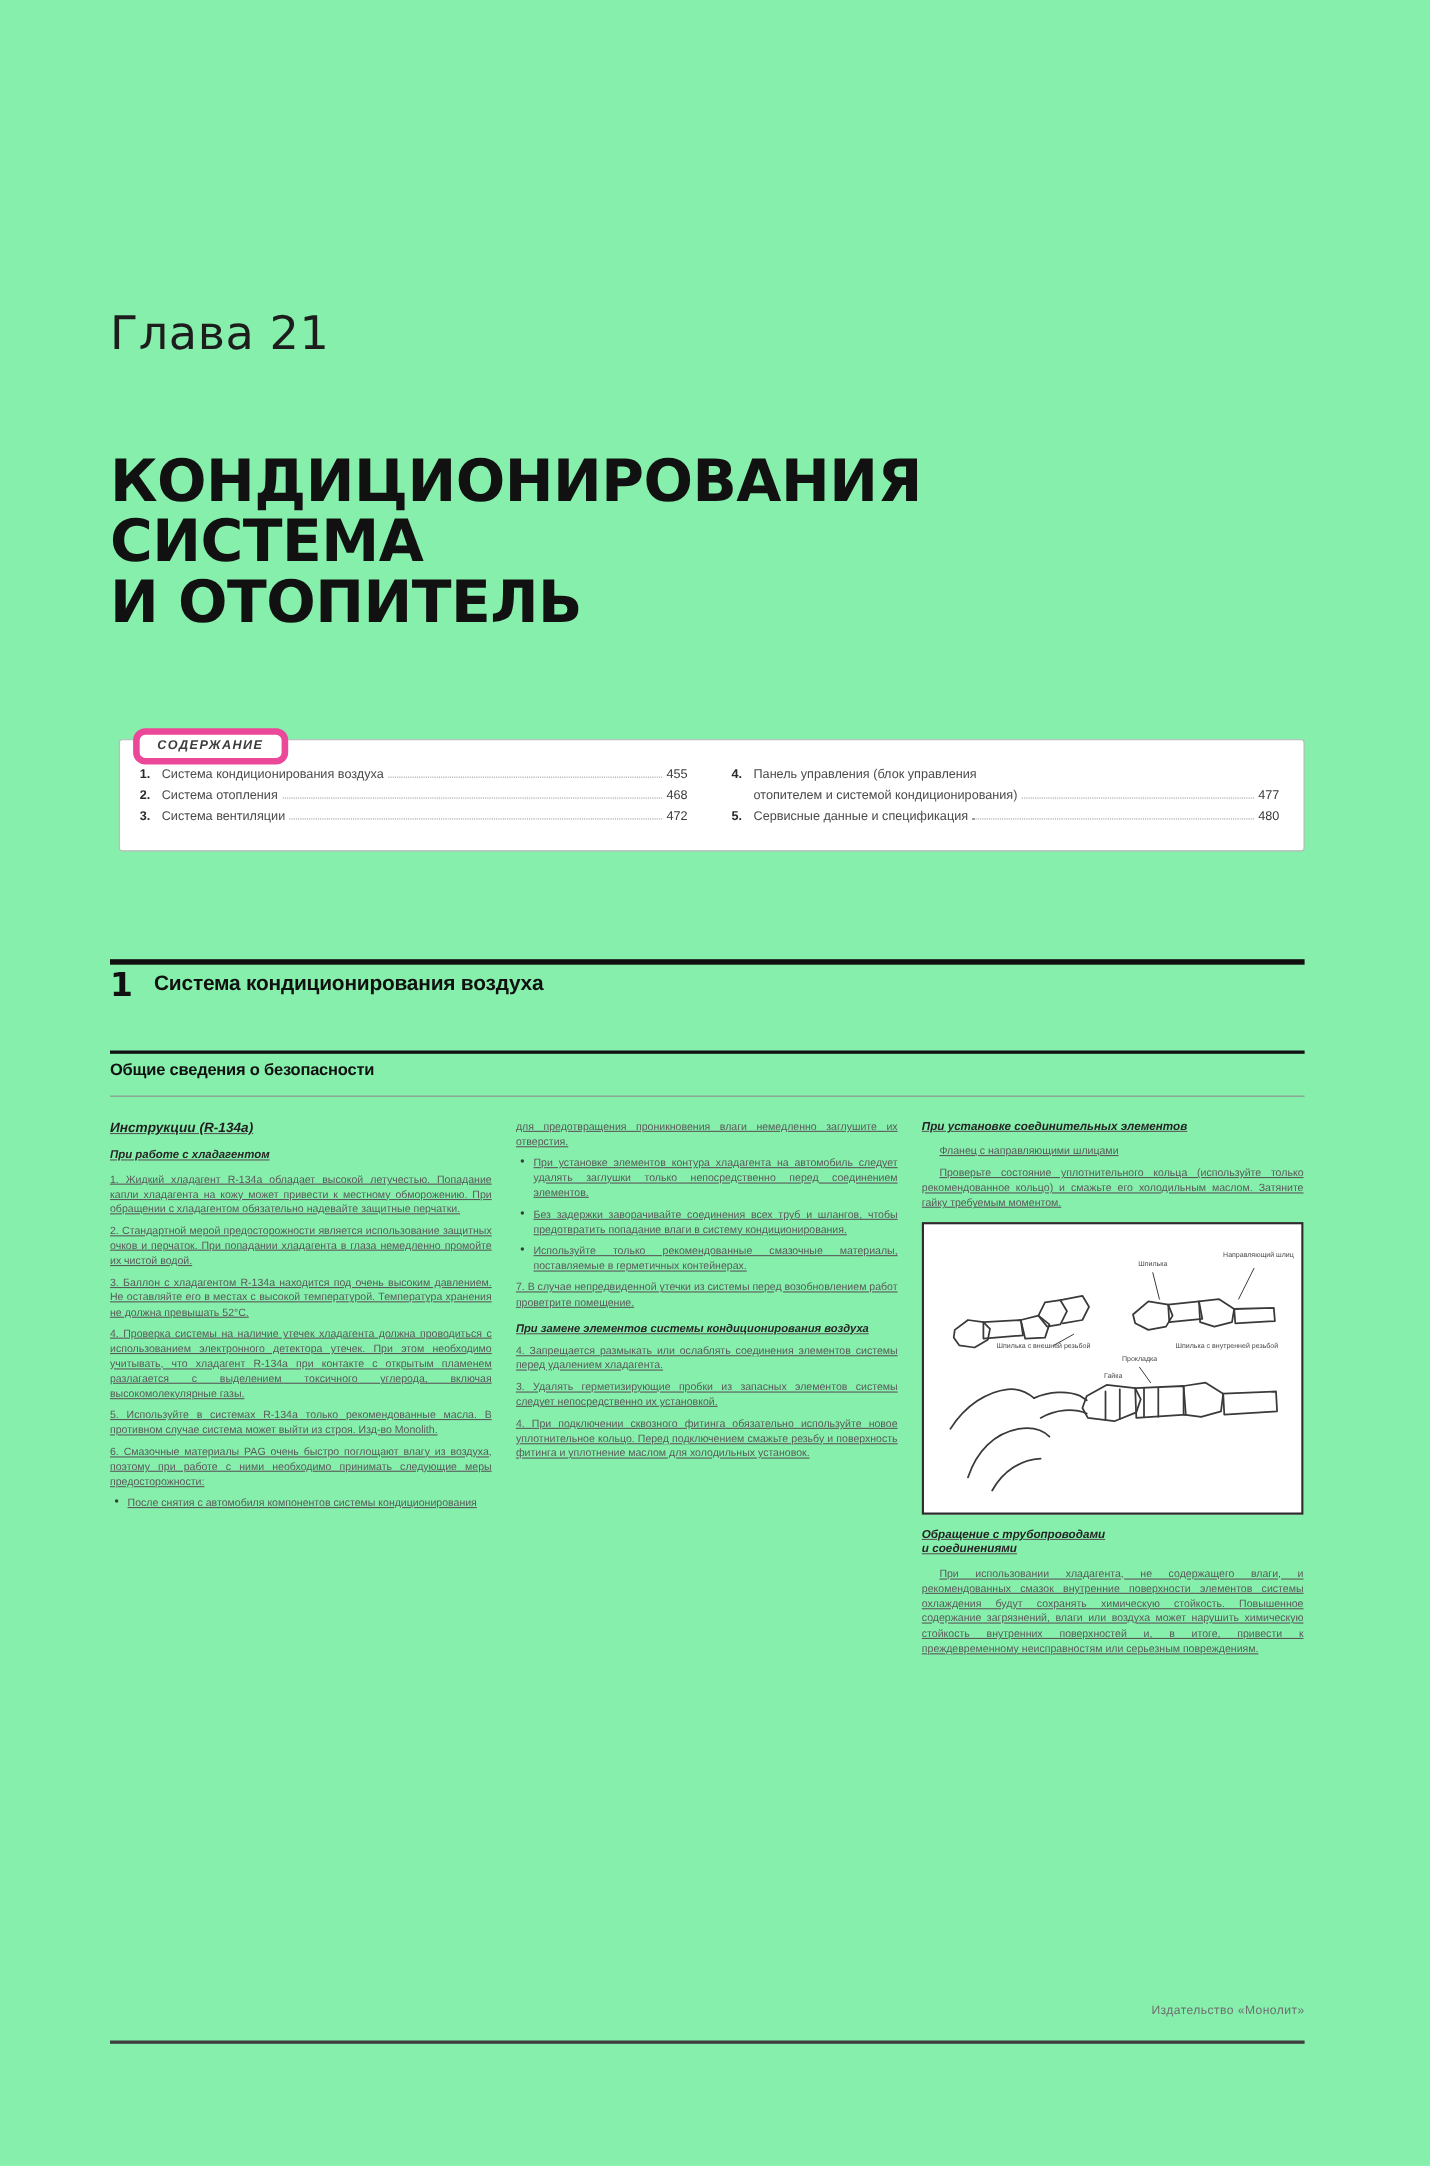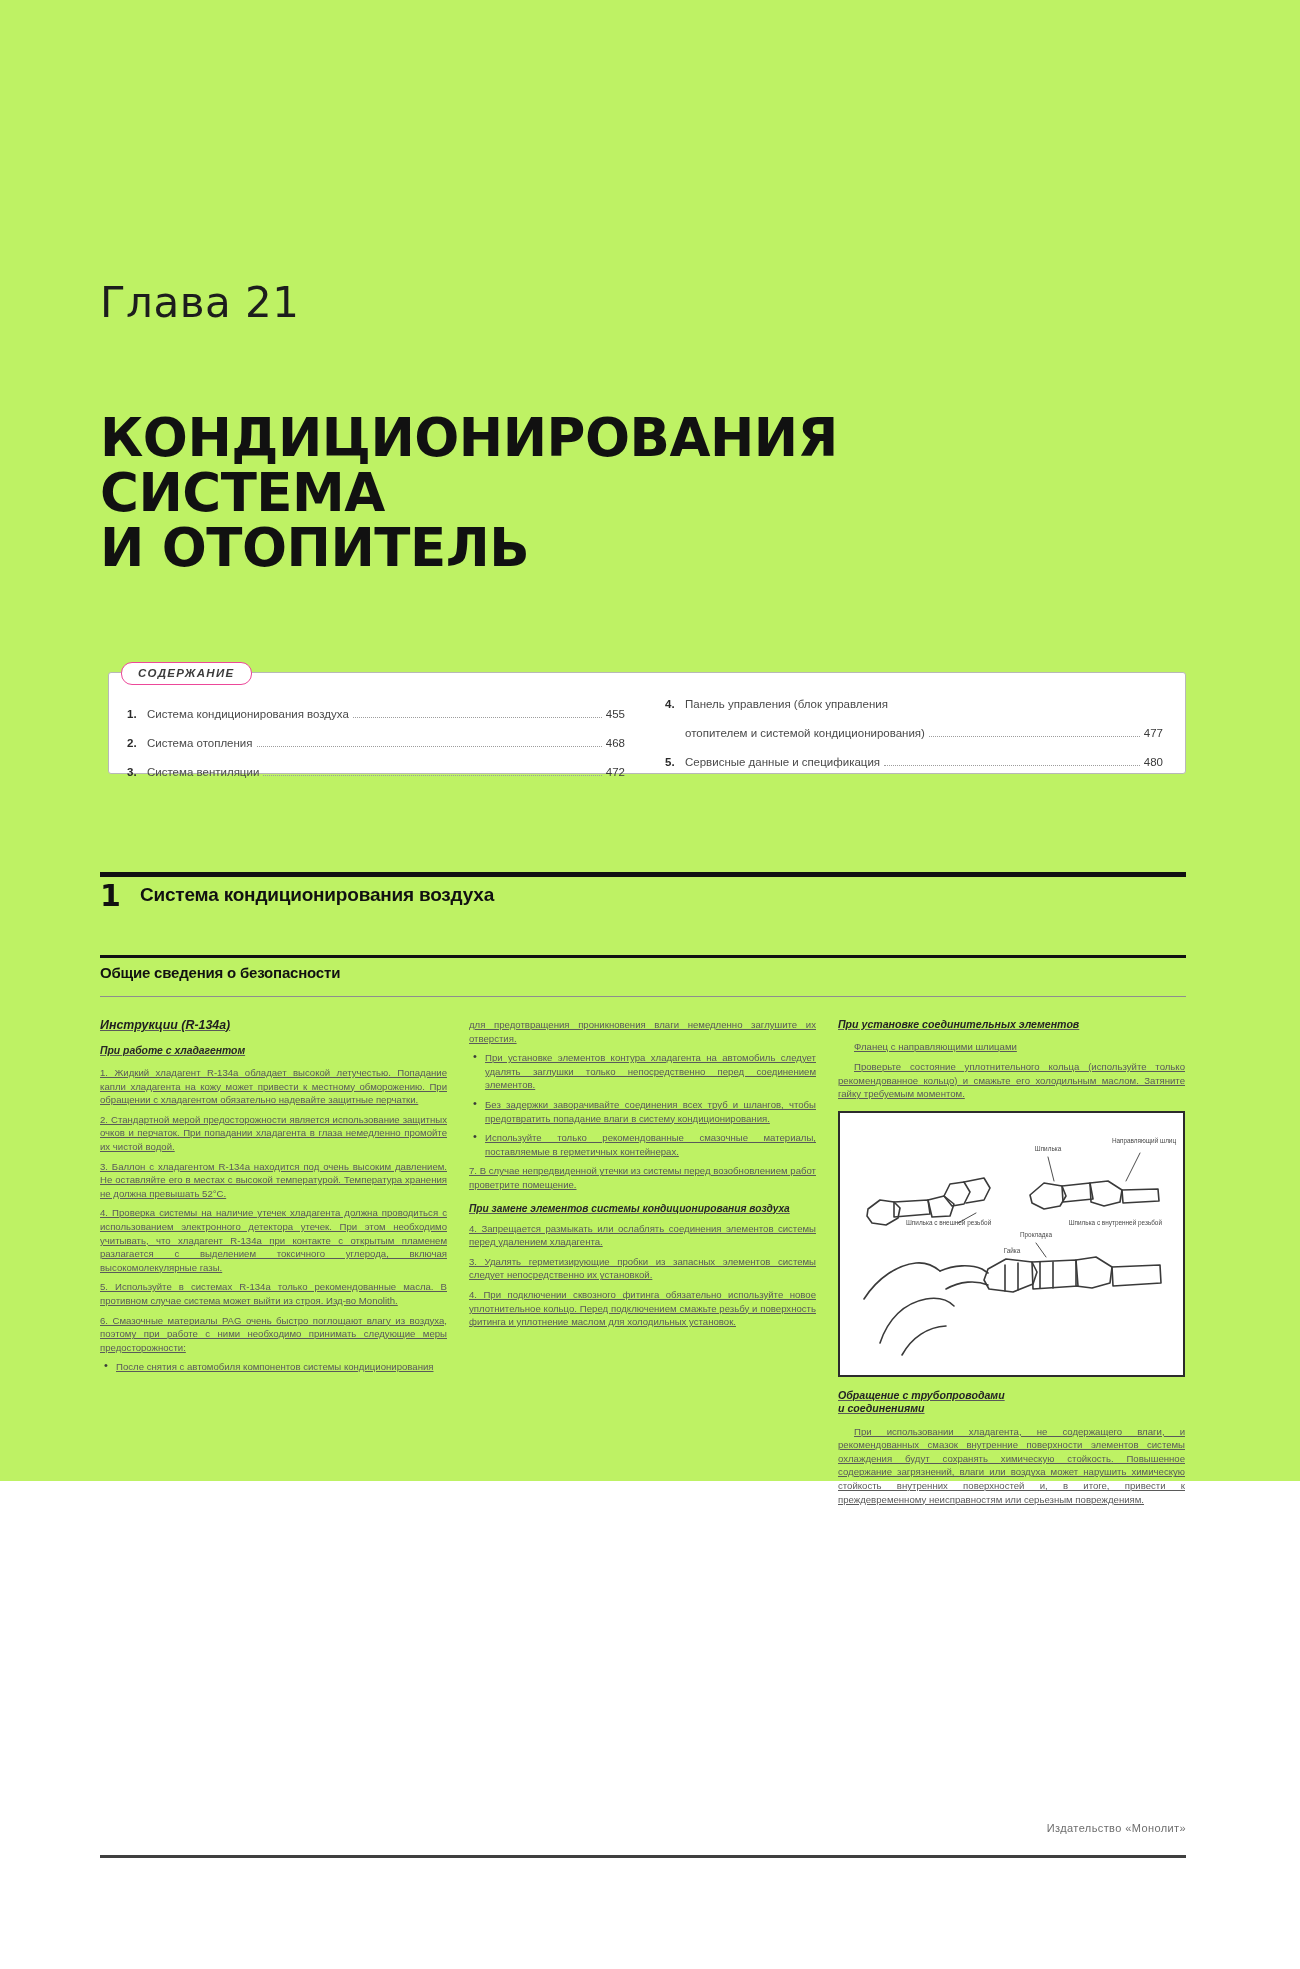--- a/index.html
+++ b/index.html
@@ -7,22 +7,22 @@
   body{
     width:1300px;height:1969px;
     font-family:"Liberation Sans", sans-serif;
     color:#1a1a1a;
     position:relative;
     overflow:hidden;
   }
   .page{
     position:absolute;
     left:0;top:0;
-    width:1300px;height:1481px;
-    background:#bef264;
+    width:1300px;height:1969px;
+    background:#86efac;
   }
   
   .chapter-label{
     position:absolute;
     left:100px; top:278px;
     font-size:42px;
     font-weight:400;
     letter-spacing:.5px;
     color:#1d1d1d;
     font-family:"DejaVu Sans", sans-serif;
@@ -48,21 +48,21 @@
     width:1076px; height:100px;
     border:1px solid #b8b8b8;
     border-radius:3px;
     background:#fff;
   }
   .toc-badge{
     position:absolute;
     left:12px; top:-11px;
     height:21px;
     padding:0 16px;
-    border:1px solid #ec4899;
+    border:6px solid #ec4899;
     border-radius:11px;
     background:#ffffff;
     font-size:11.5px;
     font-weight:bold;
     font-style:italic;
     letter-spacing:1.3px;
     line-height:21px;
     color:#3c3c3c;
   }
   .toc-cols{
@@ -91,21 +91,21 @@
     flex:0 0 20px;
   }
   .toc-text{flex:0 1 auto;overflow:hidden;}
   .toc-dots{
     flex:1 1 auto;
     border-bottom:1px dotted #9d9d9d;
     margin:0 4px 3px 4px;
     min-width:8px;
     height:7px;
   }
-  .toc-page{flex:0 0 auto;color:#3a3a3a;font-size:11.5px;margin-top:10px;}
+  .toc-page{flex:0 0 auto;color:#3a3a3a;font-size:11.5px;}
   .toc-row.cont .toc-num{visibility:hidden;}
 
   
   .sec-rule{
     position:absolute;
     left:100px;
     width:1086px;
     height:5px;
     background:#111111;
   }

